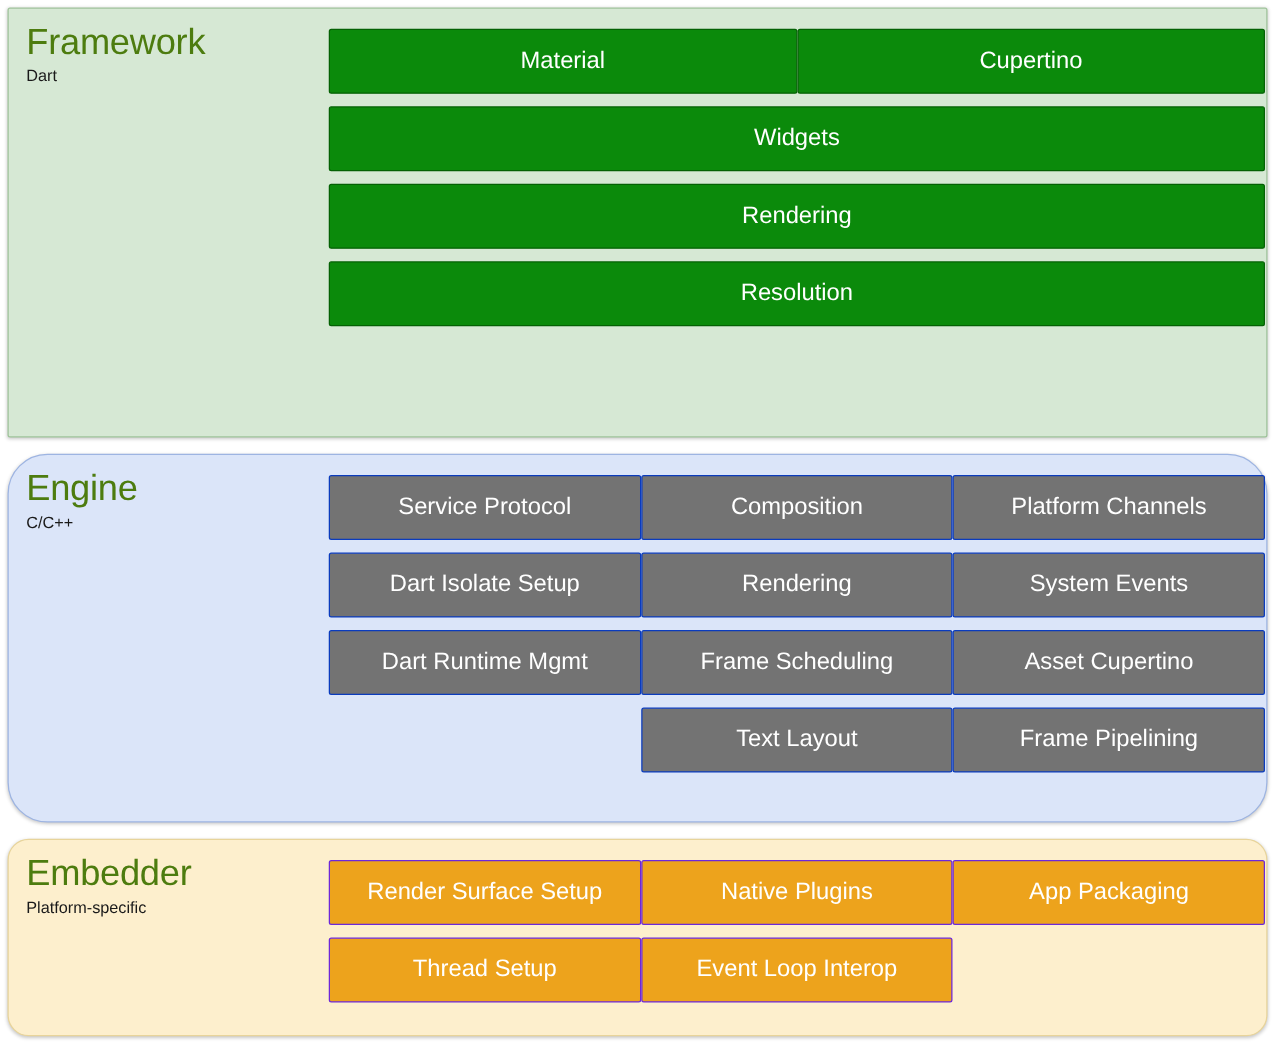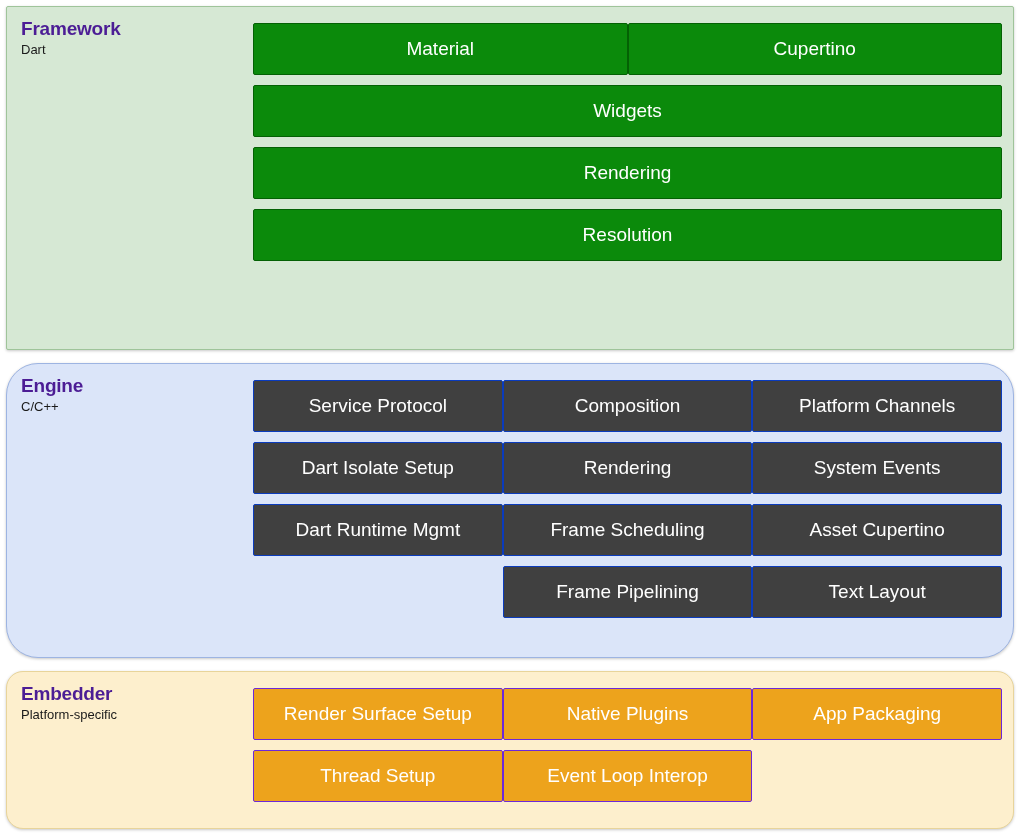--- a/index.html
+++ b/index.html
@@ -29,23 +29,23 @@
     border-radius: 2px;
     box-shadow: 0 1px 3px rgba(0,0,0,0.22);
   }
 
   .layer-label {
     flex: 0 0 246px;
     padding: 12px 0 0 14px;
   }
 
   .layer-title {
-    font-size: 19px;
-    font-weight: bold;
-    color: #4c1d95;
+    font-size: 29px;
+    font-weight: normal;
+    color: #4d7c0f;
     line-height: 1.1;
     letter-spacing: -0.2px;
   }
 
   .layer-sub {
     font-size: 13px;
     font-weight: normal;
     color: #1a1a1a;
     line-height: 1.35;
     margin-top: 1px;
@@ -57,20 +57,21 @@
     flex-direction: column;
     padding: 16px 11px 16px 0;
     gap: 10px;
   }
 
   .row {
     display: flex;
     flex-direction: row;
     gap: 0;
     width: 100%;
+    margin-left: 10px;
   }
 
   .cell {
     flex: 1 1 0;
     min-width: 0;
     display: flex;
     align-items: center;
     justify-content: center;
     height: 52px;
     font-size: 19px;
@@ -97,21 +98,21 @@
     background: #0b8a0b;
     border: 1px solid #046104;
   }
 
   
   .layer-engine {
     background: #dbe5f9;
     border: 1px solid #9db4e2;
   }
   .layer-engine .cell {
-    background: #404040;
+    background: #737373;
     border: 1px solid #0a3bbd;
   }
 
   
   .layer-embedder {
     background: #fdefcd;
     border: 1px solid #e8d49a;
   }
   .layer-embedder .cell {
     background: #eda31c;
@@ -168,22 +169,22 @@
         <div class="cell">Rendering</div>
         <div class="cell">System Events</div>
       </div>
       <div class="row">
         <div class="cell">Dart Runtime Mgmt</div>
         <div class="cell">Frame Scheduling</div>
         <div class="cell">Asset Cupertino</div>
       </div>
       <div class="row">
         <div class="cell blank"></div>
+        <div class="cell">Text Layout</div>
         <div class="cell">Frame Pipelining</div>
-        <div class="cell">Text Layout</div>
       </div>
     </div>
   </section>
 
   <section class="layer layer-embedder">
     <div class="layer-label">
       <div class="layer-title">Embedder</div>
       <div class="layer-sub">Platform-specific</div>
     </div>
     <div class="layer-body">

